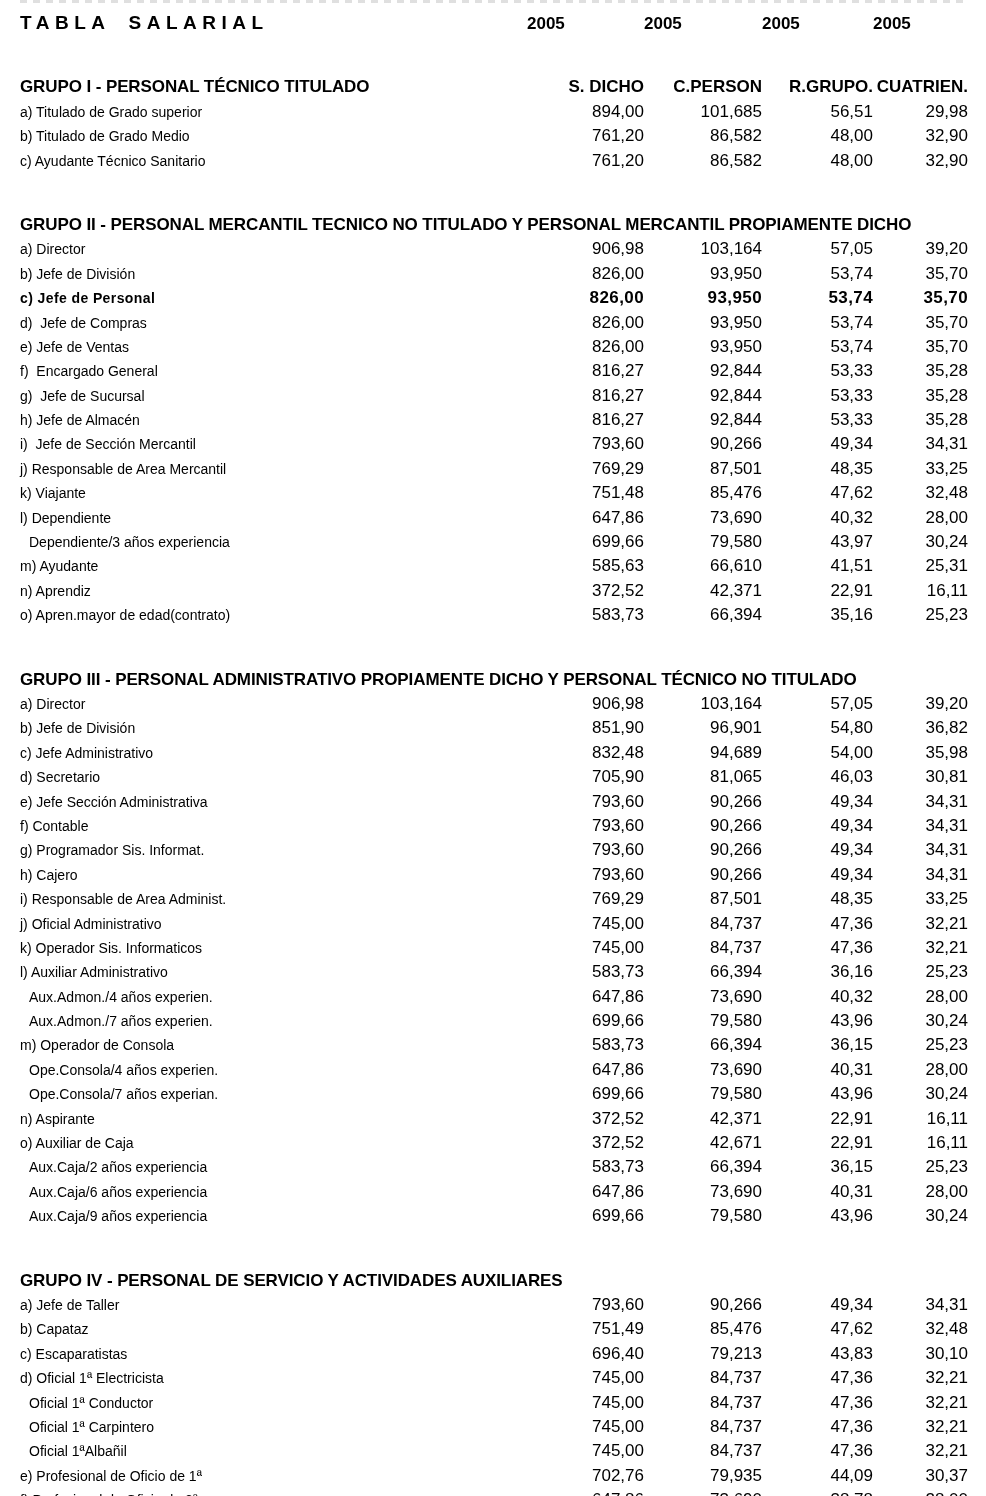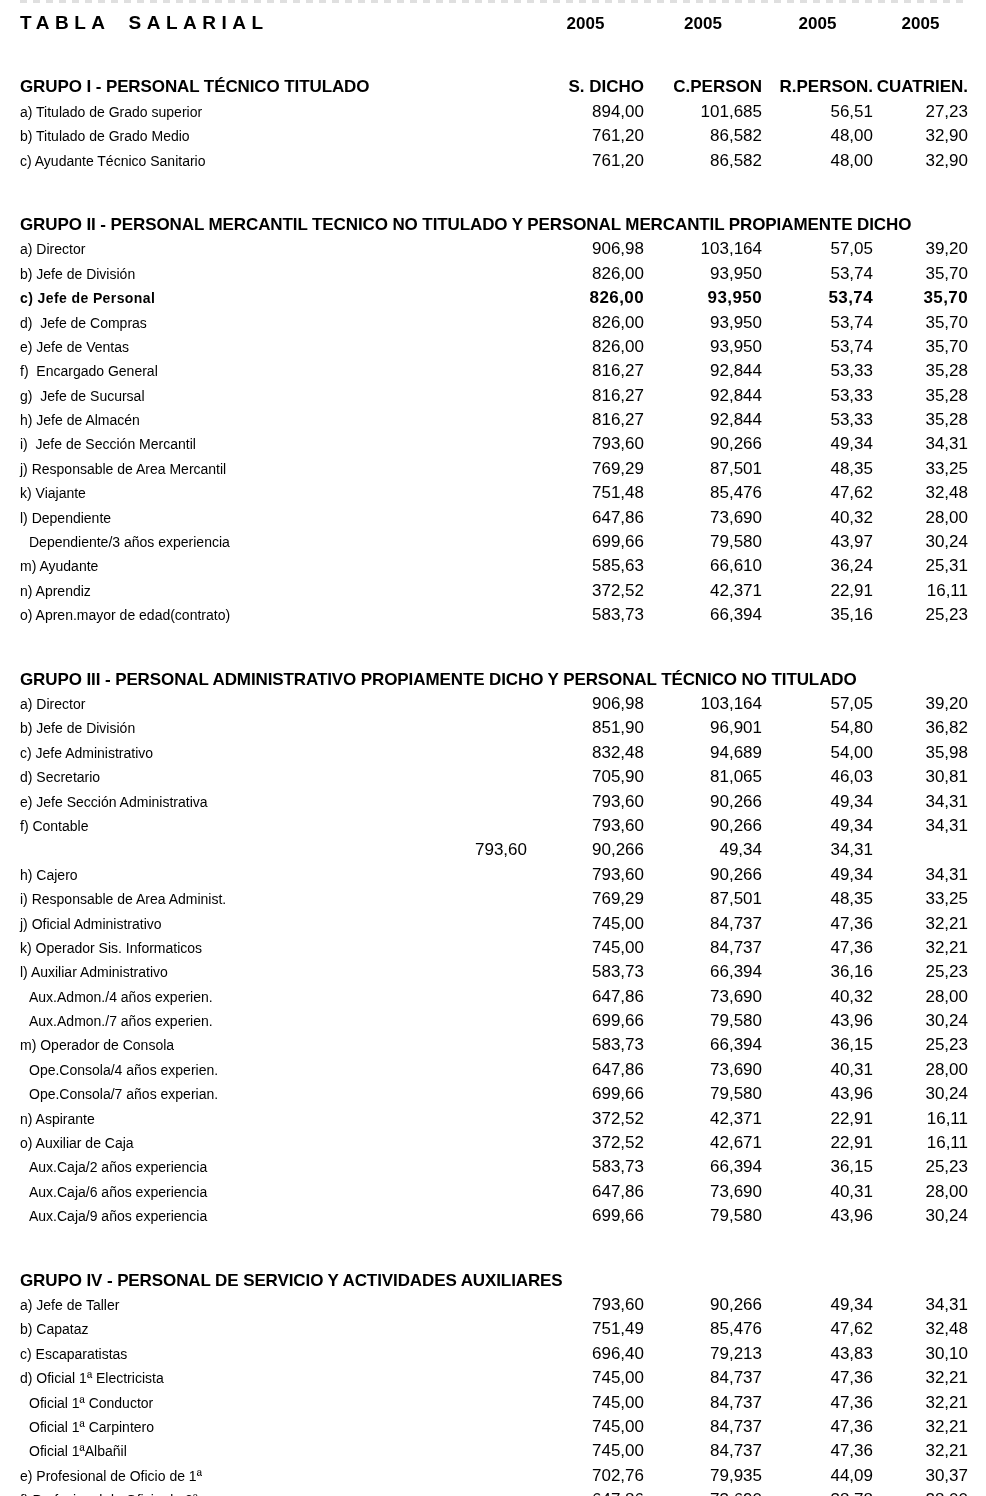--- a/index.html
+++ b/index.html
@@ -41,21 +41,21 @@
   .page-title {
     font-size: 19px;
     font-weight: bold;
     letter-spacing: 5.5px;
     word-spacing: 8px;
     white-space: pre;
   }
   .year {
     font-size: 17px;
     font-weight: bold;
-    text-align: center;
+    text-align: left;
   }
   .group { margin-top: 40px; }
   .group-name {
     font-size: 17px;
     font-weight: bold;
     white-space: nowrap;
     letter-spacing: -0.1px;
   }
   .span-all { grid-column: 1 / -1; }
   .col-header {
@@ -89,29 +89,29 @@
     <div class="year">2005</div>
     <div class="year">2005</div>
   </div>
 
   <div id="groups">
       <div class="group">
         <div class="row group-header-row">
           <div class="group-name">GRUPO I - PERSONAL TÉCNICO TITULADO</div>
           <div class="col-header">S. DICHO</div>
           <div class="col-header">C.PERSON</div>
-          <div class="col-header">R.PERSON.</div>
+          <div class="col-header">R.GRUPO.</div>
           <div class="col-header">CUATRIEN.</div>
         </div>
         <div class="row">
           <div class="label">a) Titulado de Grado superior</div>
           <div class="num">894,00</div>
           <div class="num">101,685</div>
           <div class="num">56,51</div>
-          <div class="num">27,23</div>
+          <div class="num">29,98</div>
         </div>
         <div class="row">
           <div class="label">b) Titulado de Grado Medio</div>
           <div class="num">761,20</div>
           <div class="num">86,582</div>
           <div class="num">48,00</div>
           <div class="num">32,90</div>
         </div>
         <div class="row">
           <div class="label">c) Ayudante Técnico Sanitario</div>
@@ -213,21 +213,21 @@
           <div class="label indent">Dependiente/3 años experiencia</div>
           <div class="num">699,66</div>
           <div class="num">79,580</div>
           <div class="num">43,97</div>
           <div class="num">30,24</div>
         </div>
         <div class="row">
           <div class="label">m) Ayudante</div>
           <div class="num">585,63</div>
           <div class="num">66,610</div>
-          <div class="num">36,24</div>
+          <div class="num">41,51</div>
           <div class="num">25,31</div>
         </div>
         <div class="row">
           <div class="label">n) Aprendiz</div>
           <div class="num">372,52</div>
           <div class="num">42,371</div>
           <div class="num">22,91</div>
           <div class="num">16,11</div>
         </div>
         <div class="row">
@@ -278,20 +278,21 @@
           <div class="num">34,31</div>
         </div>
         <div class="row">
           <div class="label">f) Contable</div>
           <div class="num">793,60</div>
           <div class="num">90,266</div>
           <div class="num">49,34</div>
           <div class="num">34,31</div>
         </div>
         <div class="row">
+          <div class="label">g) Programador Sis. Informat.</div>
           <div class="num">793,60</div>
           <div class="num">90,266</div>
           <div class="num">49,34</div>
           <div class="num">34,31</div>
         </div>
         <div class="row">
           <div class="label">h) Cajero</div>
           <div class="num">793,60</div>
           <div class="num">90,266</div>
           <div class="num">49,34</div>

